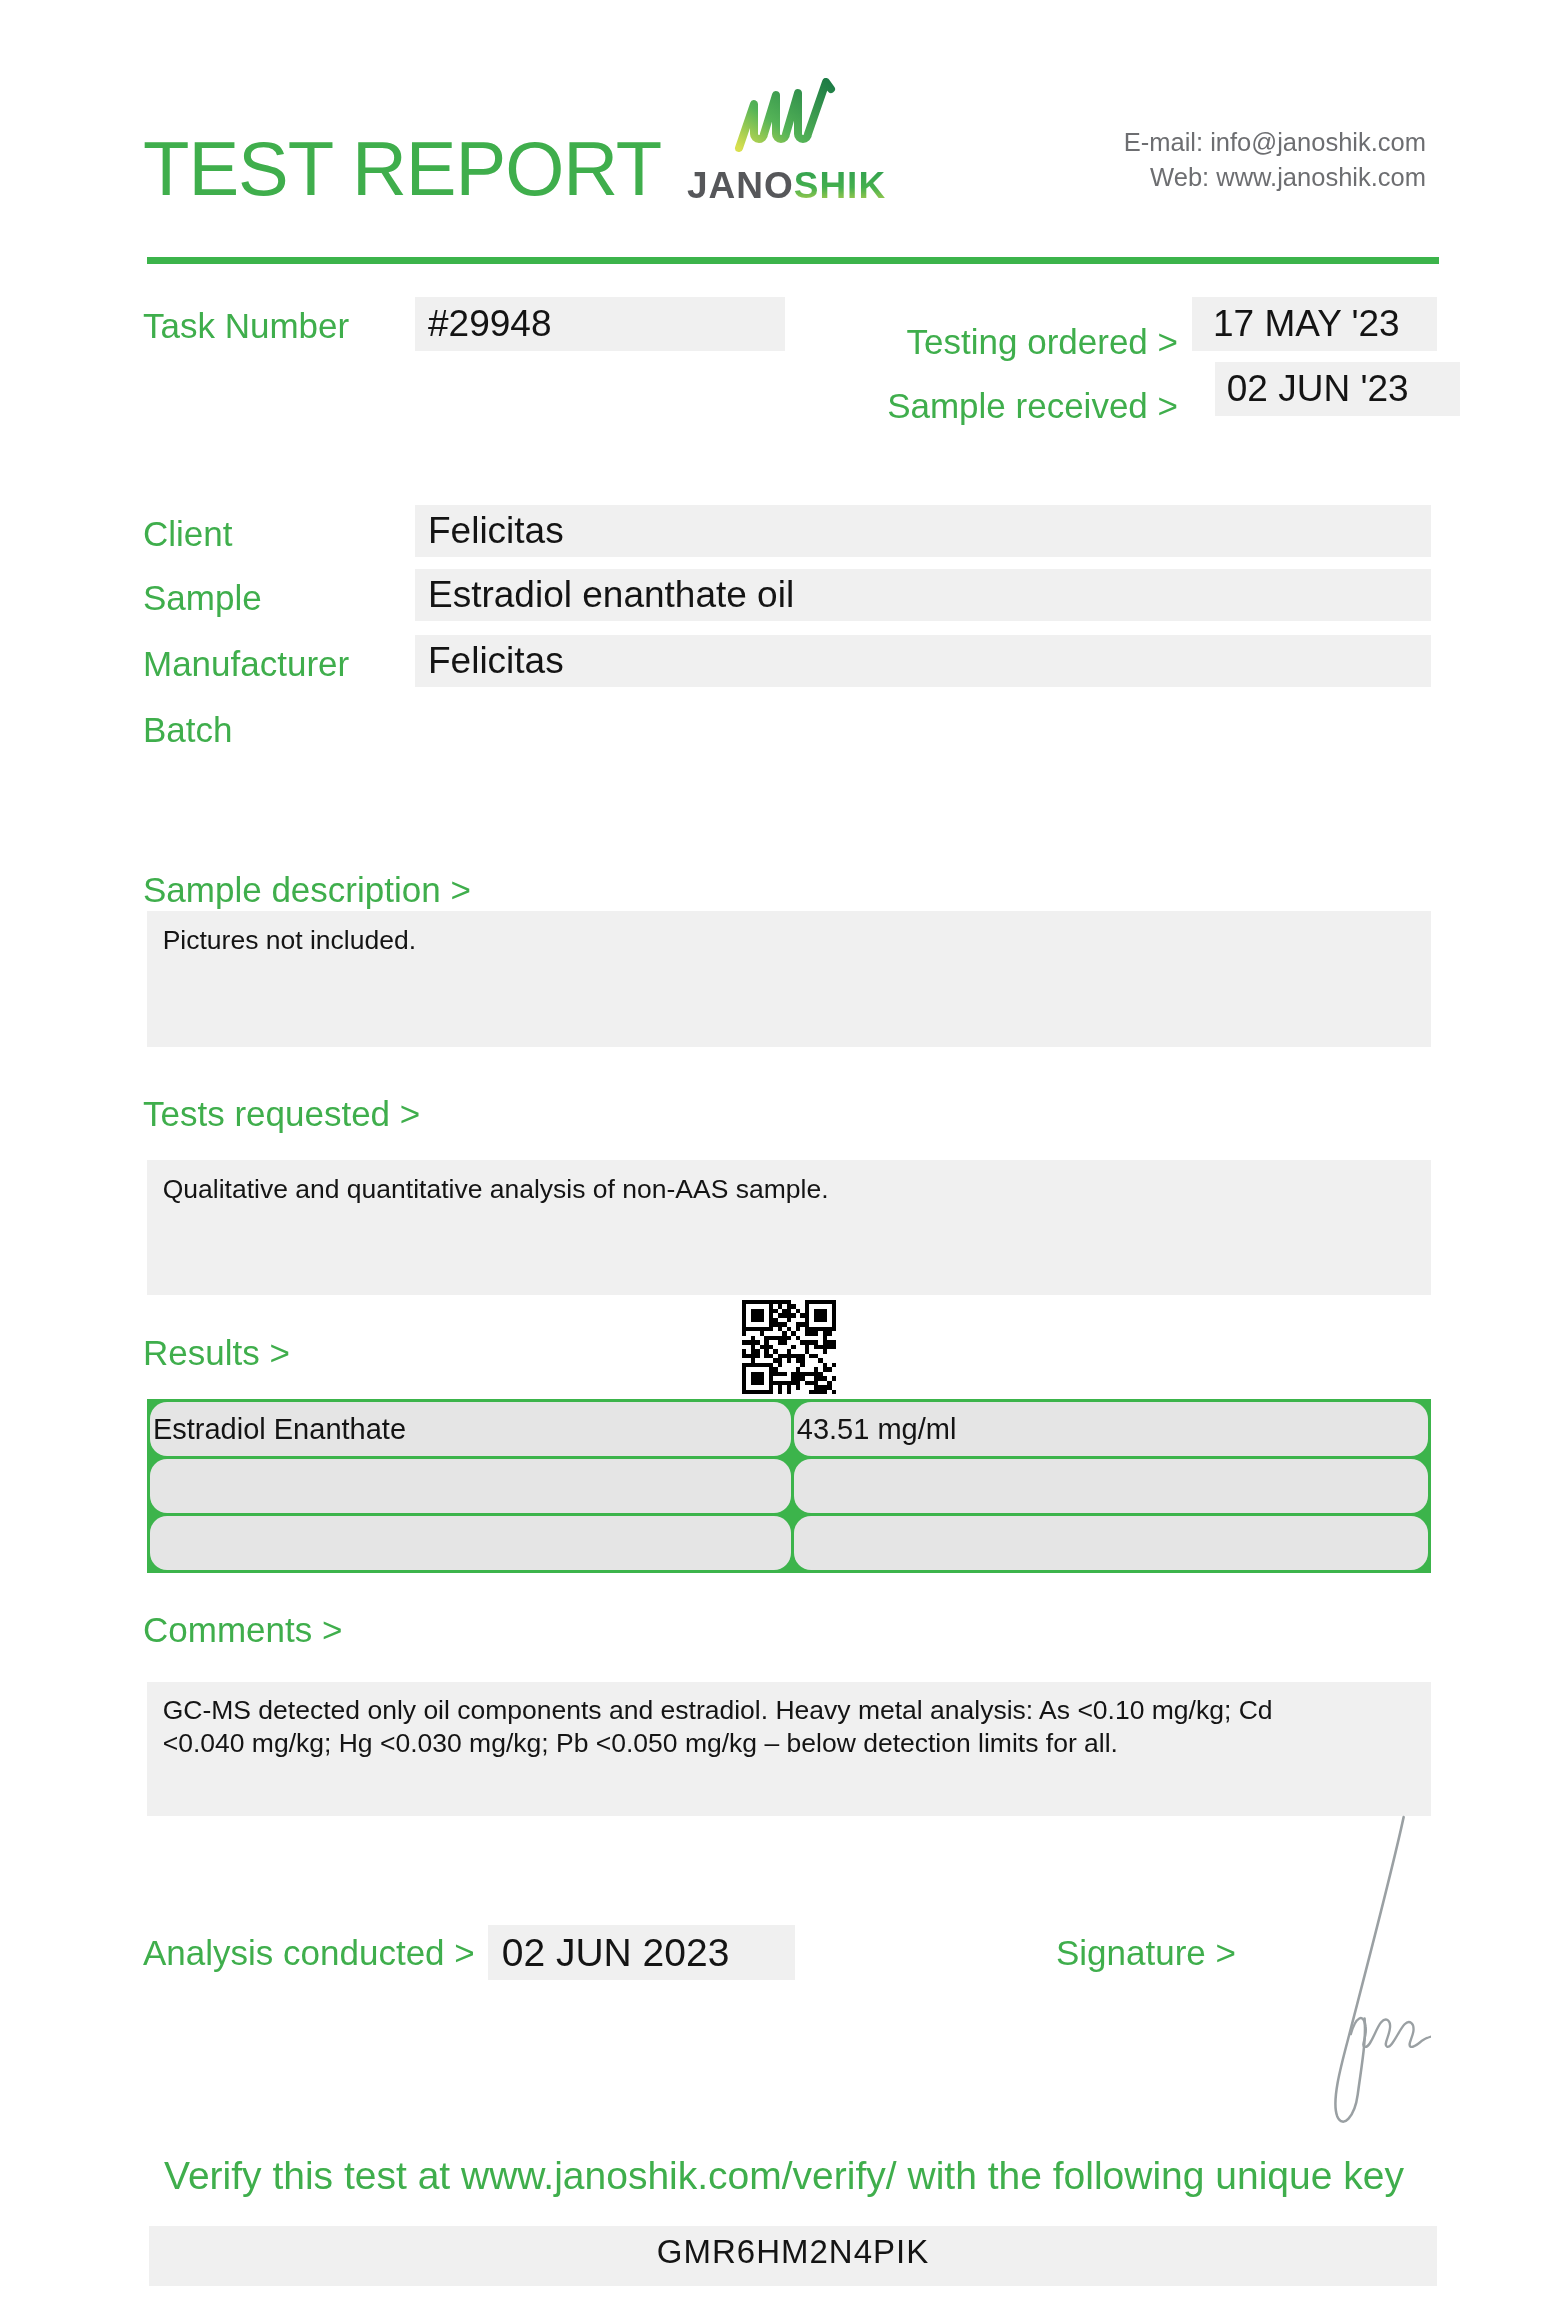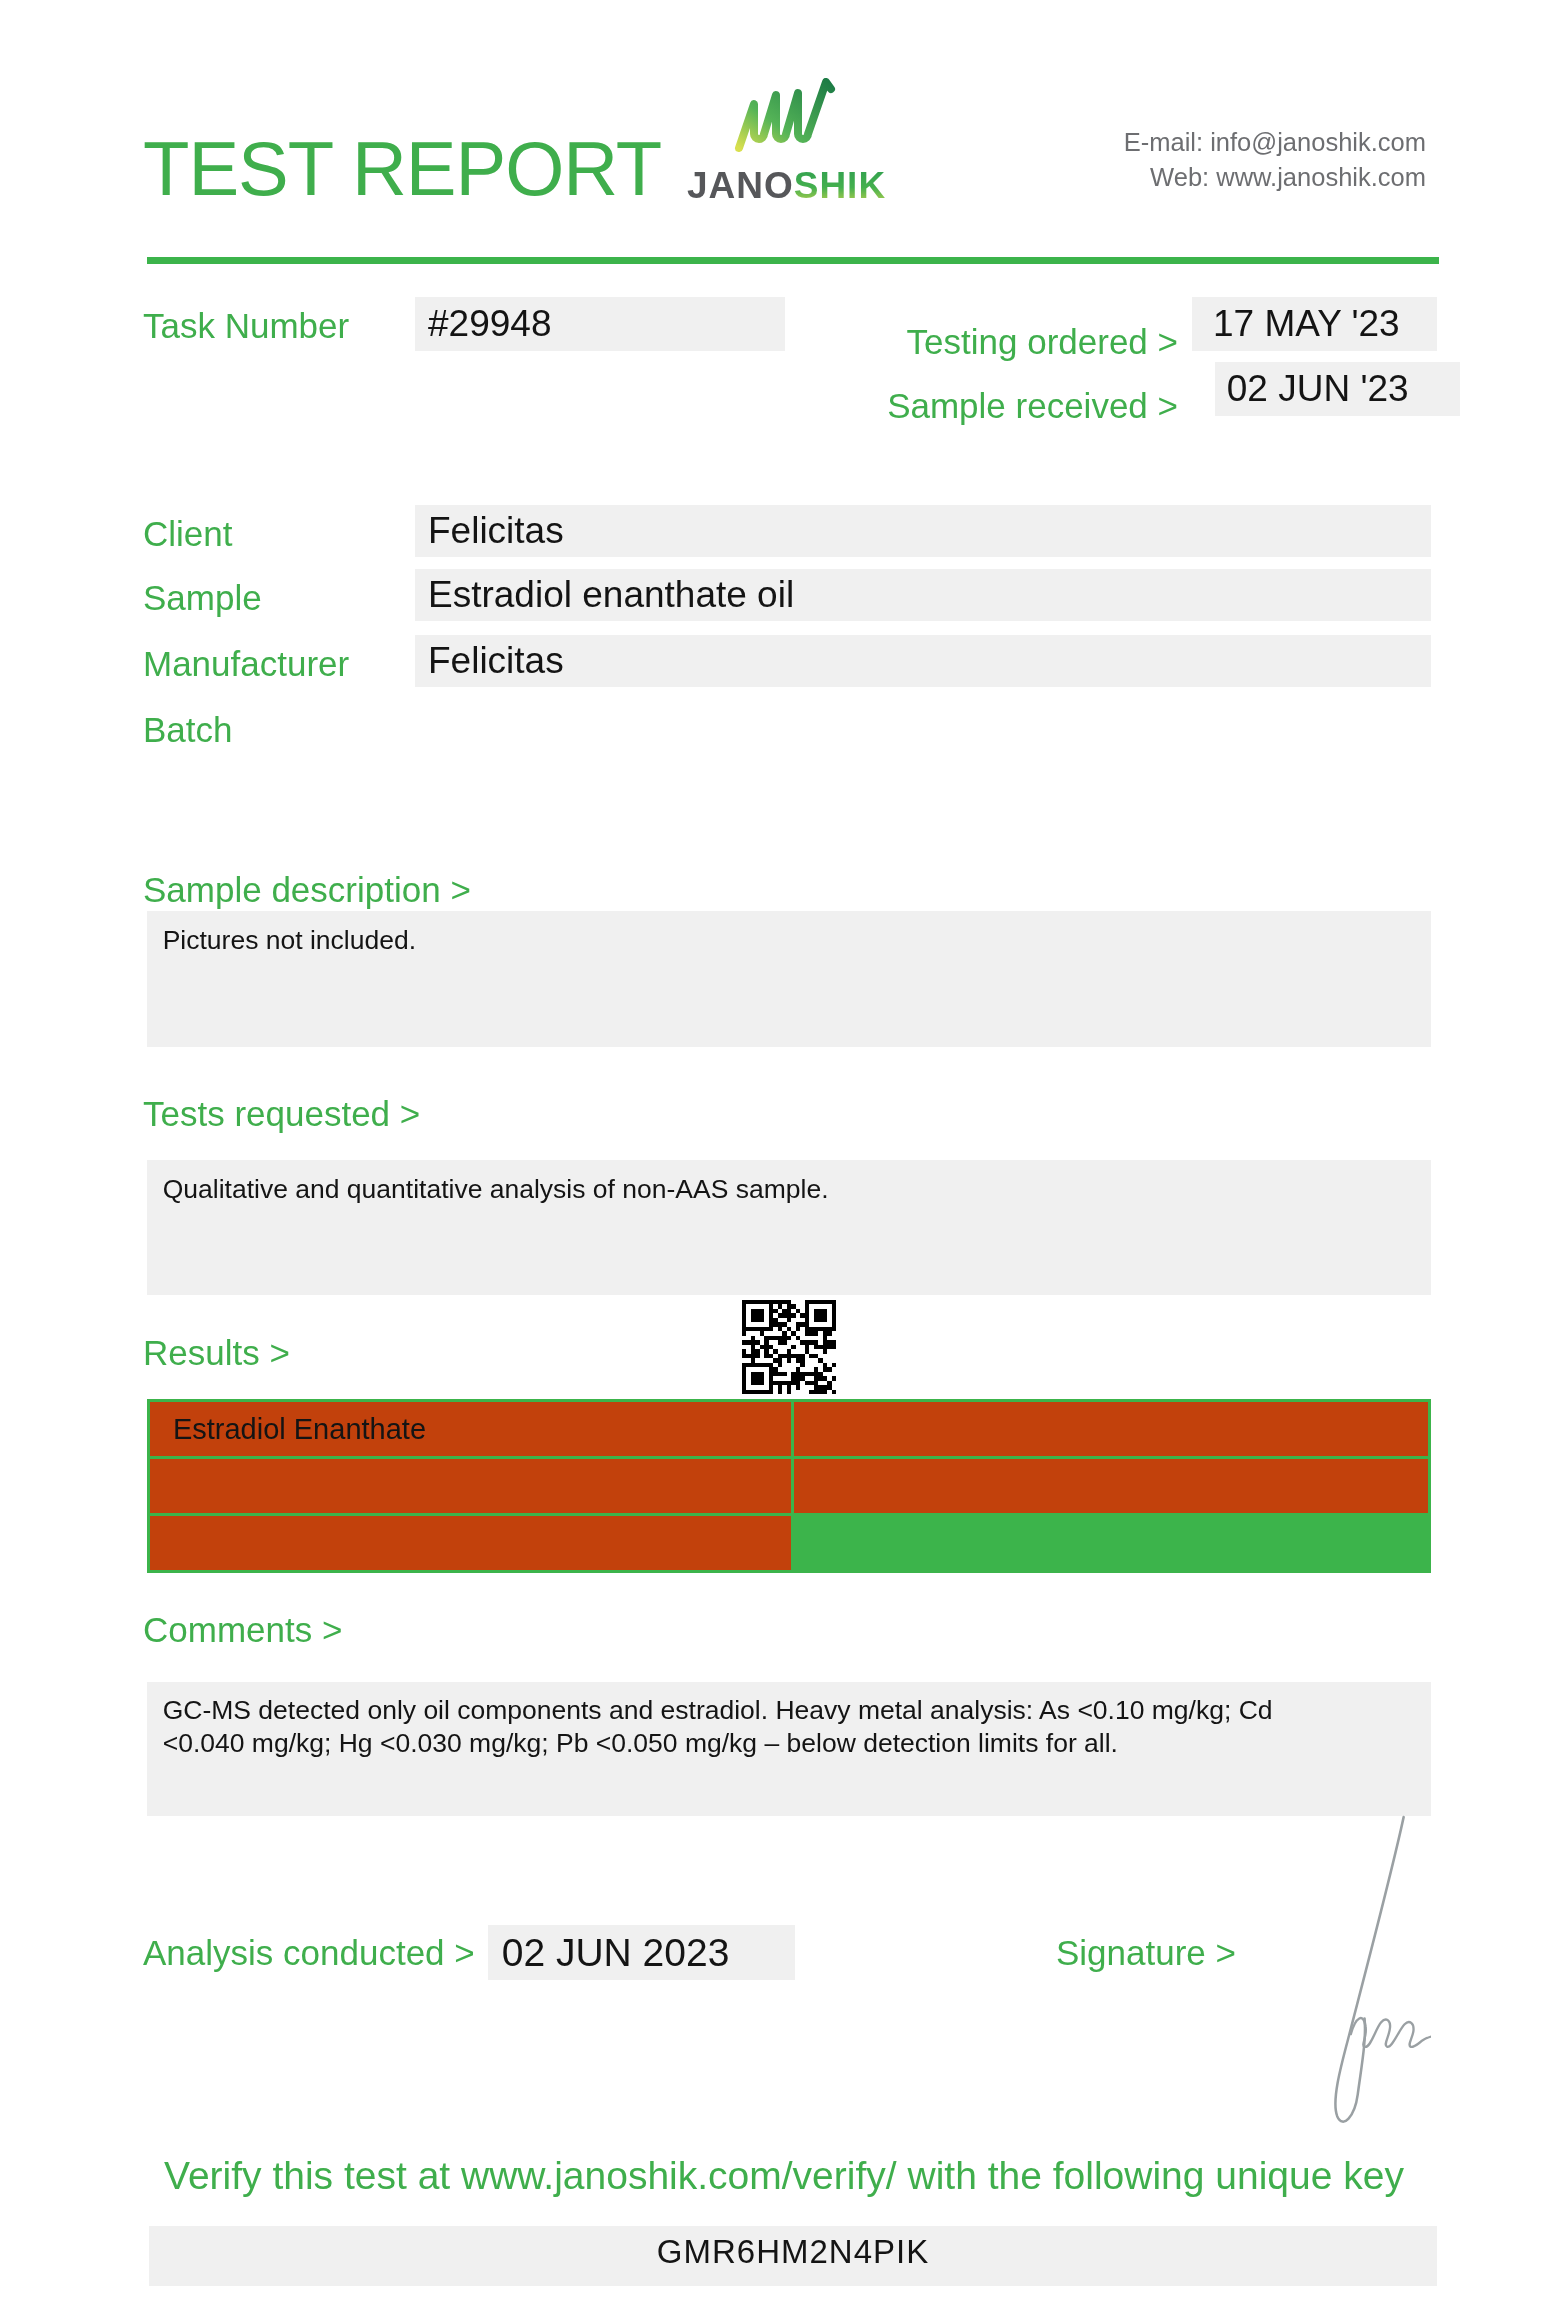--- a/index.html
+++ b/index.html
@@ -36,21 +36,21 @@
 
   
   .graybox{position:absolute;left:147px;width:1284px;background:var(--box-gray);color:var(--ink);font-size:26.5px;line-height:35px;padding:11.8px 15.7px;}
   .graybox .inner{max-width:1137px;}
 
   
   .sect{position:absolute;left:143px;color:var(--green);font-size:35px;white-space:nowrap;}
 
   
   .rtable{position:absolute;left:147px;top:1399px;width:1284px;background:var(--rule-green);padding:2.9px;display:grid;grid-template-columns:641px 1fr;grid-auto-rows:54px;gap:2.9px;}
-  .rcell{background:#c2410c;color:var(--ink);font-size:29px;line-height:54px;padding-left:23px;white-space:nowrap;overflow:hidden;}
+  .rcell{background:#e5e5e5;color:var(--ink);font-size:29px;line-height:54px;padding-left:3px;white-space:nowrap;overflow:hidden;border-radius:17px;}
 
   
   .sig-svg{position:absolute;left:1302px;top:1809px;width:129px;height:327px;}
   .verify{position:absolute;left:0;top:2154px;width:1568px;text-align:center;color:var(--green);font-size:39px;white-space:nowrap;}
   .keybox{position:absolute;left:149px;top:2226px;width:1288px;height:60px;background:var(--box-gray);color:var(--ink);font-size:33px;line-height:52px;text-align:center;letter-spacing:1px;}
 
   .qr{position:absolute;left:742px;top:1300px;width:94px;height:94px;}
 </style>
 </head>
 <body>
@@ -265,20 +265,21 @@
       <rect x="67.5" y="4.5" width="22.5" height="22.5" fill="#fff"></rect>
       <rect x="72" y="9" width="13.5" height="13.5" fill="#000"></rect>
       <rect x="0" y="63" width="31.5" height="31.5" fill="#000"></rect>
       <rect x="4.5" y="67.5" width="22.5" height="22.5" fill="#fff"></rect>
       <rect x="9" y="72" width="13.5" height="13.5" fill="#000"></rect>
     </svg>
   <div class="sect" style="top:1333px;">Results &gt;</div>
 
   <div class="rtable">
     <div class="rcell">Estradiol Enanthate</div>
+    <div class="rcell">43.51 mg/ml</div>
     <div class="rcell"></div>
     <div class="rcell"></div>
     <div class="rcell"></div>
     <div class="rcell"></div>
   </div>
 
   <div class="sect" style="top:1610px;">Comments &gt;</div>
   <div class="graybox" style="top:1682px;height:134px;line-height:33px;">
     <div class="inner">GC-MS detected only oil components and estradiol. Heavy metal analysis: As &lt;0.10 mg/kg; Cd &lt;0.040 mg/kg; Hg &lt;0.030 mg/kg; Pb &lt;0.050 mg/kg – below detection limits for all.</div>
   </div>

